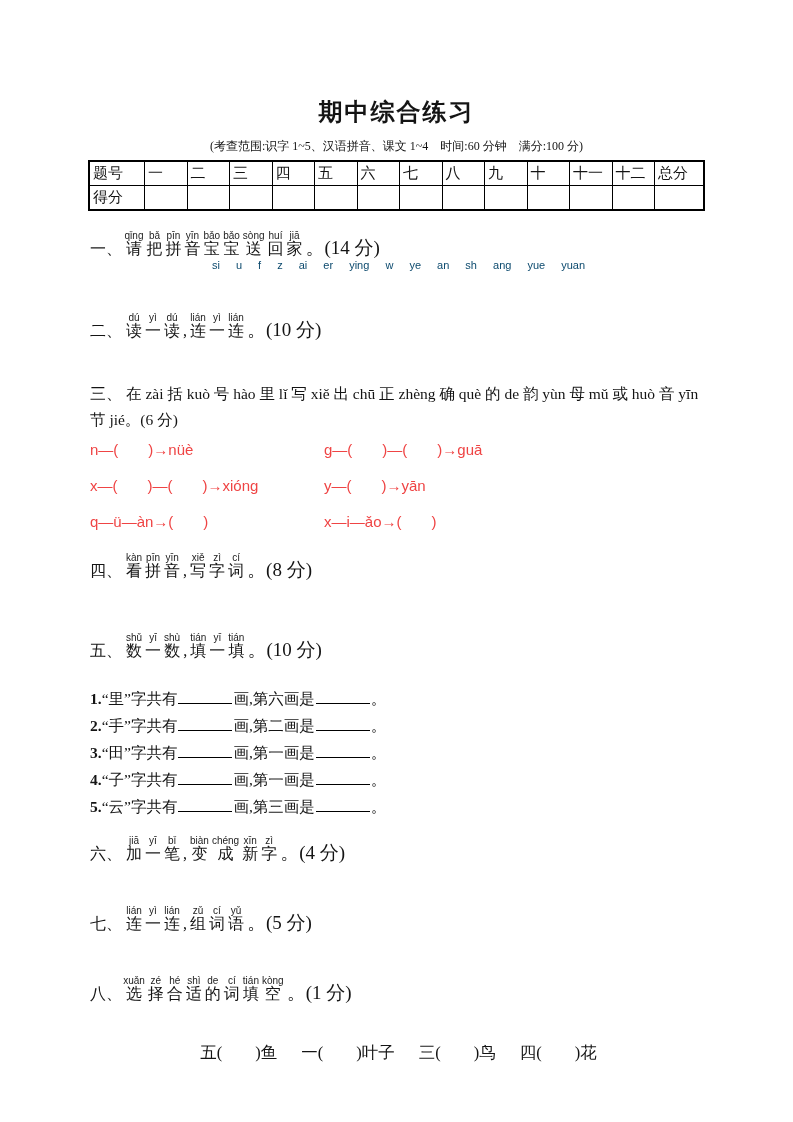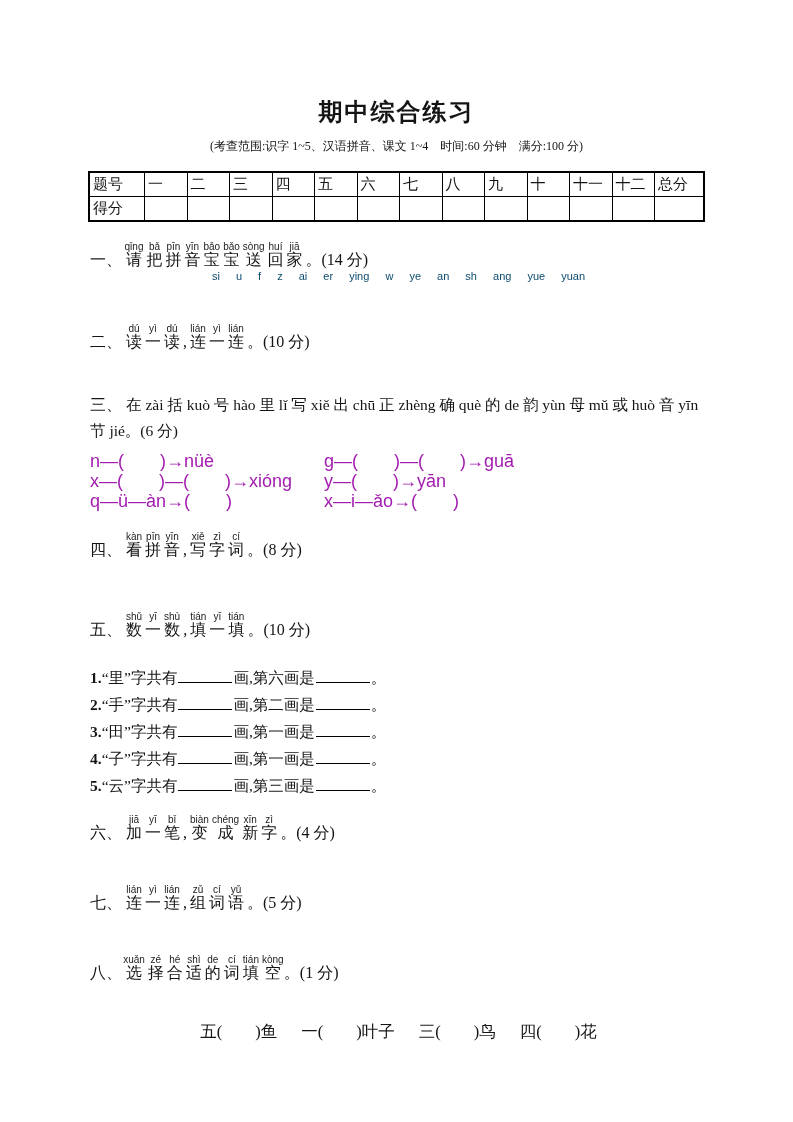--- a/index.html
+++ b/index.html
@@ -24,21 +24,21 @@
     letter-spacing: 2px;
   }
   .subtitle {
     margin-top: 10px;
     text-align: center;
     font-size: 12px;
   }
 
   
   table.score {
-    margin: 16px auto 0 auto;
+    margin: 5px auto 0 auto;
     border-collapse: collapse;
     width: 617px;
     table-layout: fixed;
   }
   table.score { border: 2px solid #000; }
   table.score td {
     border: 1px solid #000;
     height: 23px;
     font-size: 15px;
     padding: 0 3px;
@@ -47,21 +47,21 @@
     white-space: nowrap;
   }
   table.score td.first { width: 48px; }
   table.score td.last  { width: 42px; }
 
   
   .sections { margin: 0 86px 0 90px; }
   .section { position: relative; }
   .sec-head { font-size: 16px; line-height: 20px; }
   .sec-num { font-size: 16px; margin-right: 4px; }
-  .sec-suffix { font-size: 16px; }
+  .sec-suffix { font-size: 19px; }
   .ruby-run ruby { font-size: 16px; margin-right: 3px; ruby-position: over; }
   .ruby-run rt {
     font-size: 10px;
     font-family: "Liberation Sans", "DejaVu Sans", sans-serif;
     letter-spacing: 0px;
     color: #222;
   }
   .sec-text { font-size: 15.5px; line-height: 26px; }
 
   [data-sec="sec-1"] { margin-top: 20px; }
@@ -78,25 +78,25 @@
     font-family: "Liberation Sans", "DejaVu Sans", sans-serif;
     font-size: 11px;
     word-spacing: 13px;
     color: #0c4a6e;
   }
 
   .pairs-grid {
     margin-top: 8px;
     display: grid;
     grid-template-columns: 234px auto;
-    row-gap: 2px;
-    font-family: "Liberation Sans", "DejaVu Sans", sans-serif;
-    font-size: 18px;
+    row-gap: 18px;
+    font-family: "Liberation Sans", "DejaVu Sans", sans-serif;
+    font-size: 15px;
     line-height: 18px;
-    color: #a21caf;
+    color: #ef4444;
   }
 
   .count-list { margin-top: 24px; }
   .count-item { font-size: 15.5px; line-height: 27px; white-space: nowrap; }
   .item-num { font-weight: bold; }
   .blank {
     display: inline-block;
     width: 54px;
     border-bottom: 1px solid #000;
     height: 13px;

